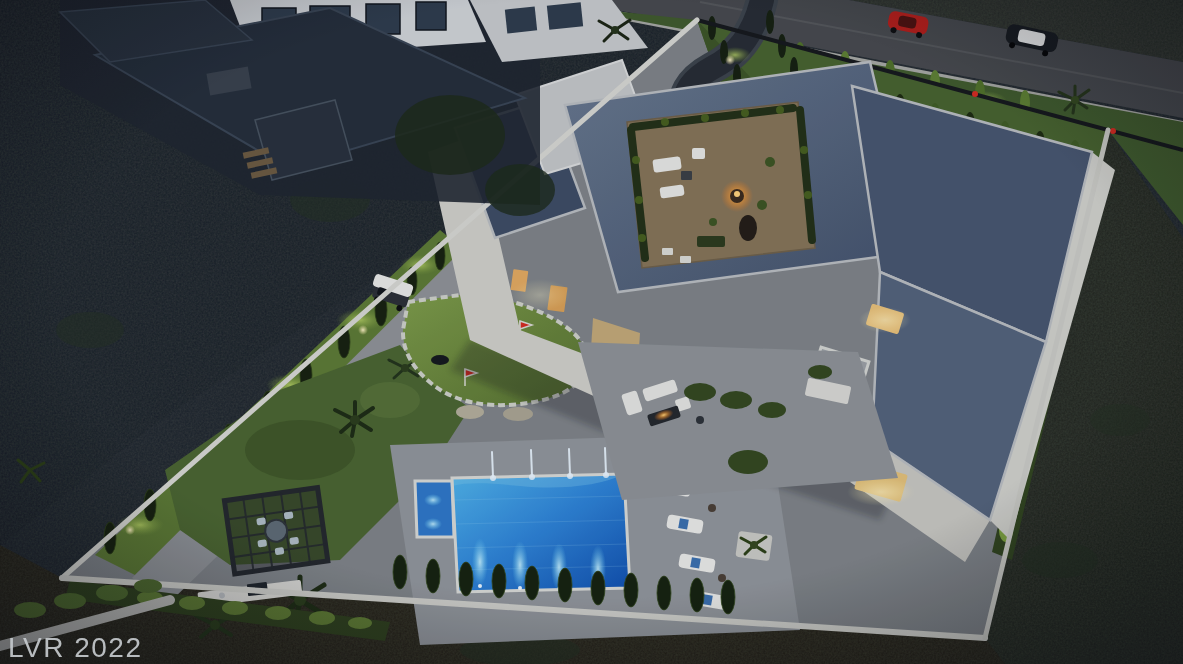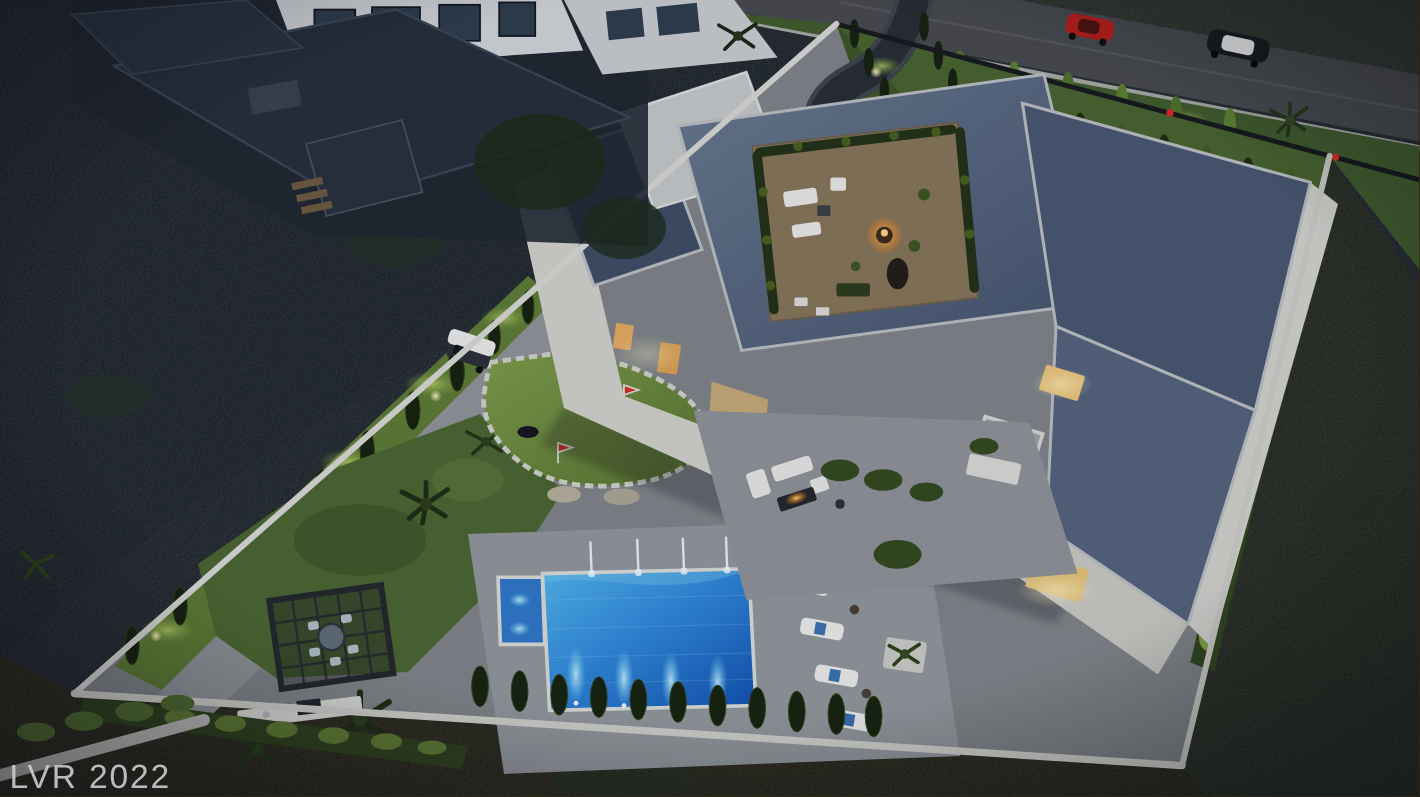--- a/index.html
+++ b/index.html
@@ -1,18 +1,18 @@
 <!DOCTYPE html>
 <html><head>
 <meta charset="utf-8">
 <style>
   html,body{margin:0;padding:0;background:#000;}
   .stage{
     position:relative;width:1183px;height:664px;overflow:hidden;
-    background:#a16207;font-family:"Liberation Sans",sans-serif;
+    background:#e5e5e5;font-family:"Liberation Sans",sans-serif;
   }
   .stage svg{position:absolute;left:0;top:0;display:block;}
   .watermark-text{
     font-family:"Liberation Sans",sans-serif;
     font-size:28px;letter-spacing:1.5px;font-weight:400;
   }
 </style>
 </head>
 <body>
 

